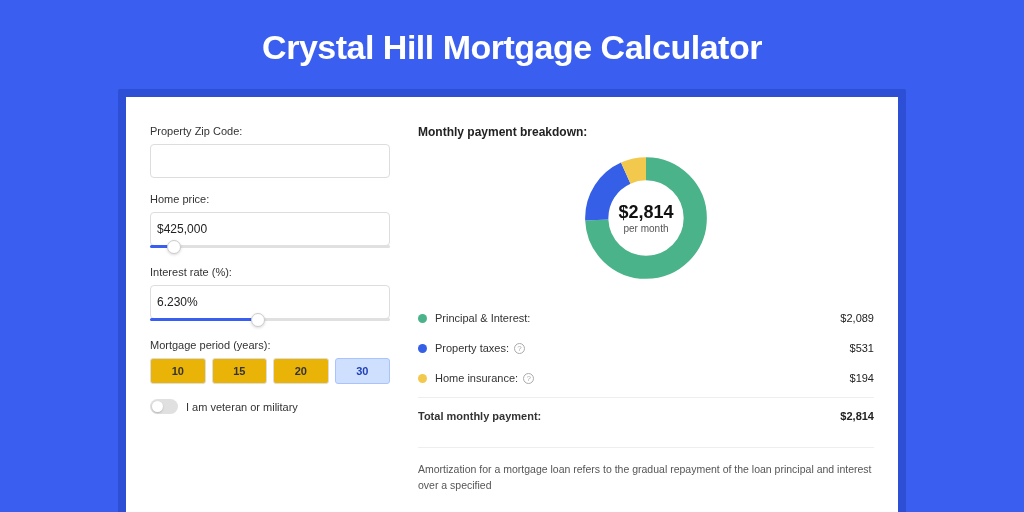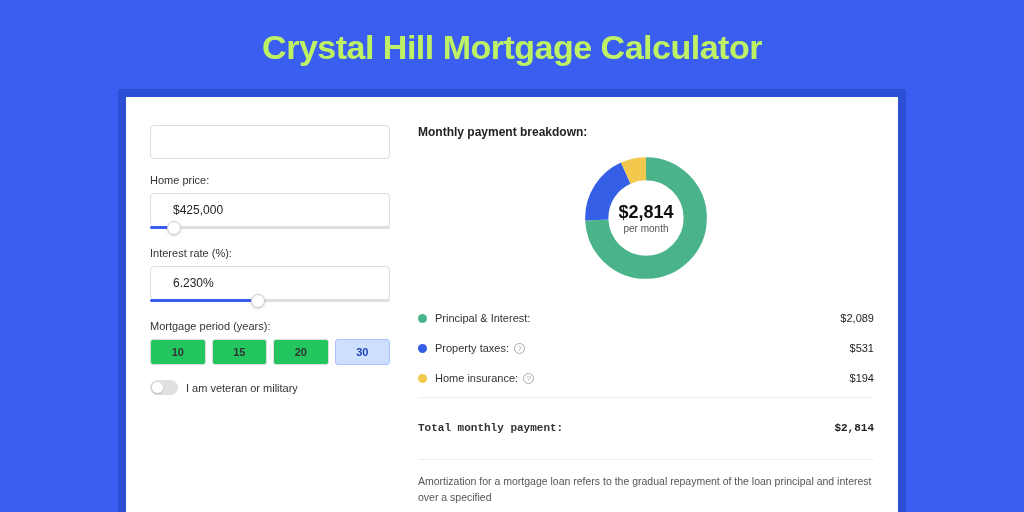--- a/index.html
+++ b/index.html
@@ -4,21 +4,21 @@
 <style>
   * { box-sizing: border-box; margin: 0; padding: 0; }
   body {
     font-family: -apple-system, BlinkMacSystemFont, "Segoe UI", Arial, sans-serif;
     background: #3a5ff0;
     width: 1024px;
     height: 512px;
     overflow: hidden;
   }
   .page-title {
-    color: #bef264;
+    color: #ffffff;
     text-align: center;
     font-size: 34px;
     font-weight: 700;
     padding: 28px 0 22px 0;
     letter-spacing: -0.5px;
   }
   .card-wrap {
     width: 788px;
     margin: 0 auto;
     background: #2c4fd5;
@@ -40,21 +40,21 @@
     color: #333;
     margin-bottom: 7px;
     display: block;
   }
   .input {
     width: 100%;
     height: 34px;
     border: 1px solid #ddd;
     border-radius: 4px;
     font-size: 12px;
-    padding: 0 22px;
+    padding: 0 6px;
     color: #222;
   }
   .field-group { margin-bottom: 15px; }
   .field-group.with-slider { margin-bottom: 18px; position: relative; }
 
   .slider-track {
     height: 3px;
     background: linear-gradient(to right, #3a5ff0 var(--fill,10%), #e0e0e0 var(--fill,10%));
     border-radius: 2px;
     position: relative;
@@ -74,21 +74,21 @@
   .row-2 { display: flex; gap: 8px; }
   .row-2 .input:first-child { flex: 1.6; }
   .row-2 .input:last-child { flex: 1; }
 
   .period-row { display: flex; gap: 6px; }
   .period-btn {
     flex: 1;
     height: 26px;
     border: 1px solid #ddd;
     border-radius: 3px;
-    background: #22c55e;
+    background: #eab308;
     font-size: 11px;
     font-weight: 600;
     color: #333;
     cursor: pointer;
   }
   .period-btn.active {
     background: #cfe0ff;
     border-color: #a8c3ff;
     color: #1e3fb5;
   }
@@ -144,21 +144,21 @@
     font-size: 11px;
     color: #333;
   }
   .legend-dot {
     width: 9px; height: 9px; border-radius: 50%;
     margin-right: 8px;
     flex-shrink: 0;
   }
   .legend-label { flex: 1; display: flex; align-items: center; gap: 5px; }
   .legend-value { font-weight: 400; color: #222; }
-  .legend-row.total { font-weight: 700; border-top: 1px solid #eee; margin-top: 4px; padding-top: 24px; font-family: Liberation Mono, monospace; }
+  .legend-row.total { font-weight: 700; border-top: 1px solid #eee; margin-top: 4px; padding-top: 12px; }
   .legend-row.total .legend-value { font-weight: 700; }
 
   .info-icon {
     width: 11px; height: 11px;
     border: 1px solid #aaa;
     border-radius: 50%;
     display: inline-flex;
     align-items: center;
     justify-content: center;
     font-size: 8px;
@@ -173,20 +173,21 @@
 <body>
 
 <h1 class="page-title">Crystal Hill Mortgage Calculator</h1>
 
 <div class="card-wrap">
   <div class="card">
 
     <div class="left-col">
 
       <div class="field-group">
+        <label class="field-label">Property Zip Code:</label>
         <input class="input" value="" style="">
       </div>
 
       <div class="field-group with-slider">
         <label class="field-label">Home price:</label>
         <input class="input" value="$425,000" style="">
         <div class="slider-track" style="--fill:10%">
           <div class="slider-thumb" style="left:10%"></div>
         </div>
       </div>

